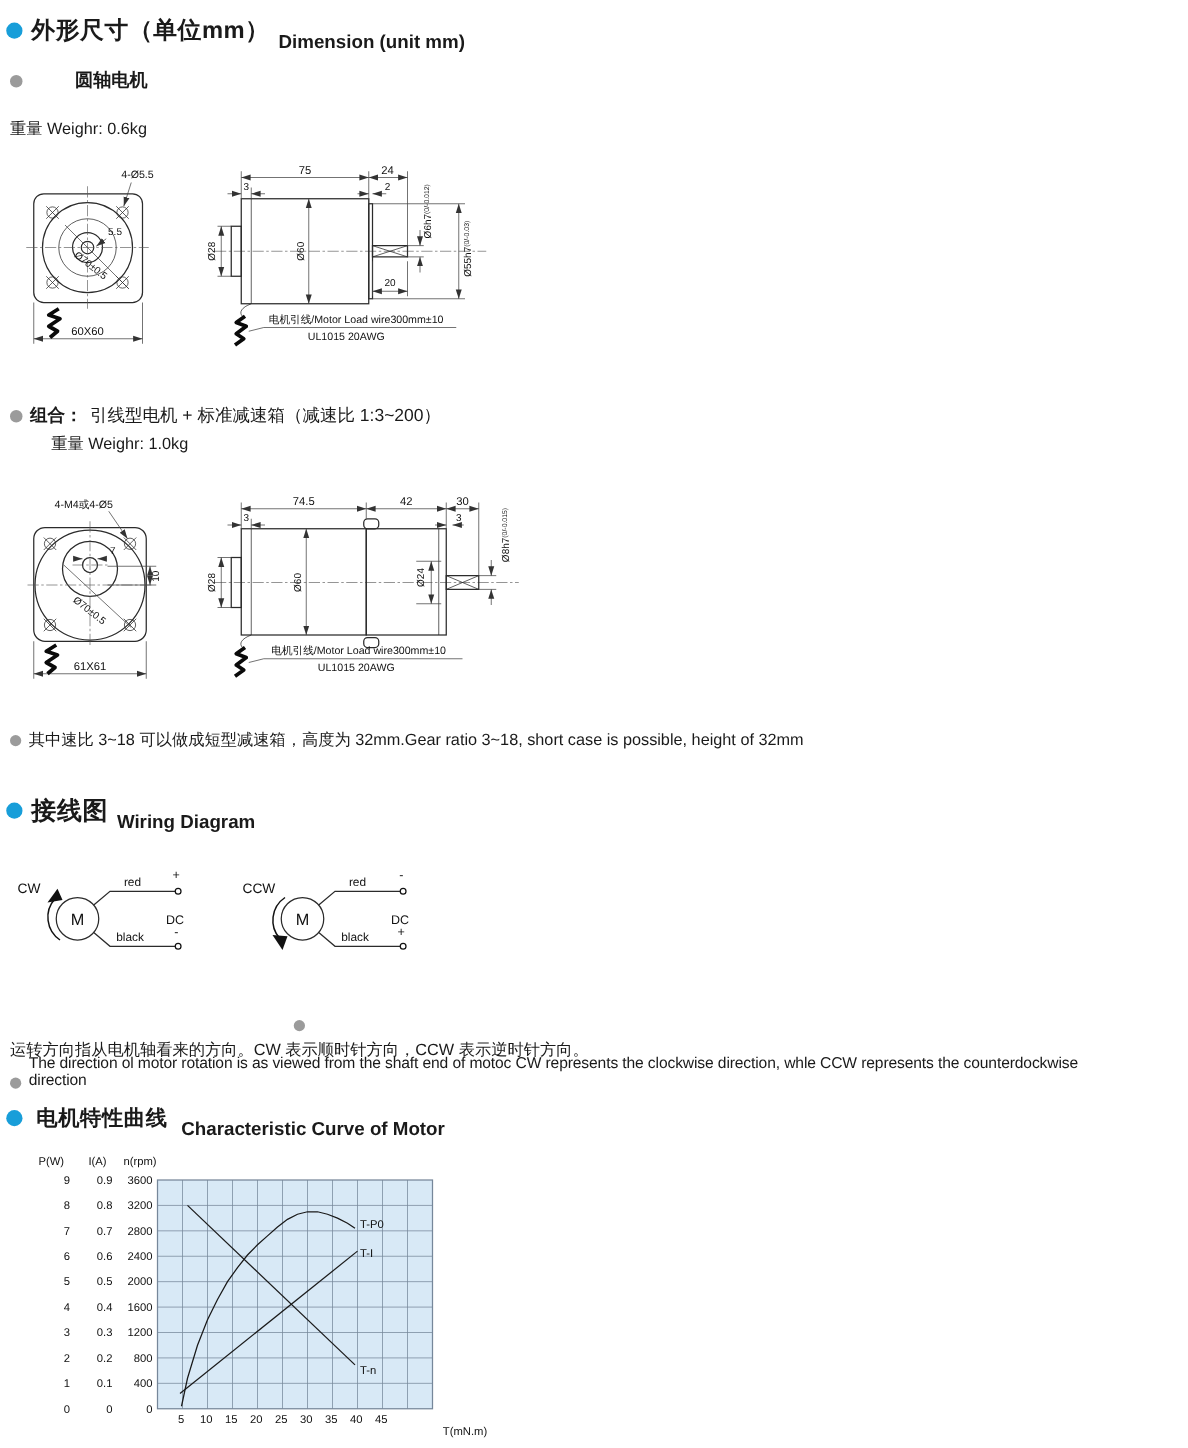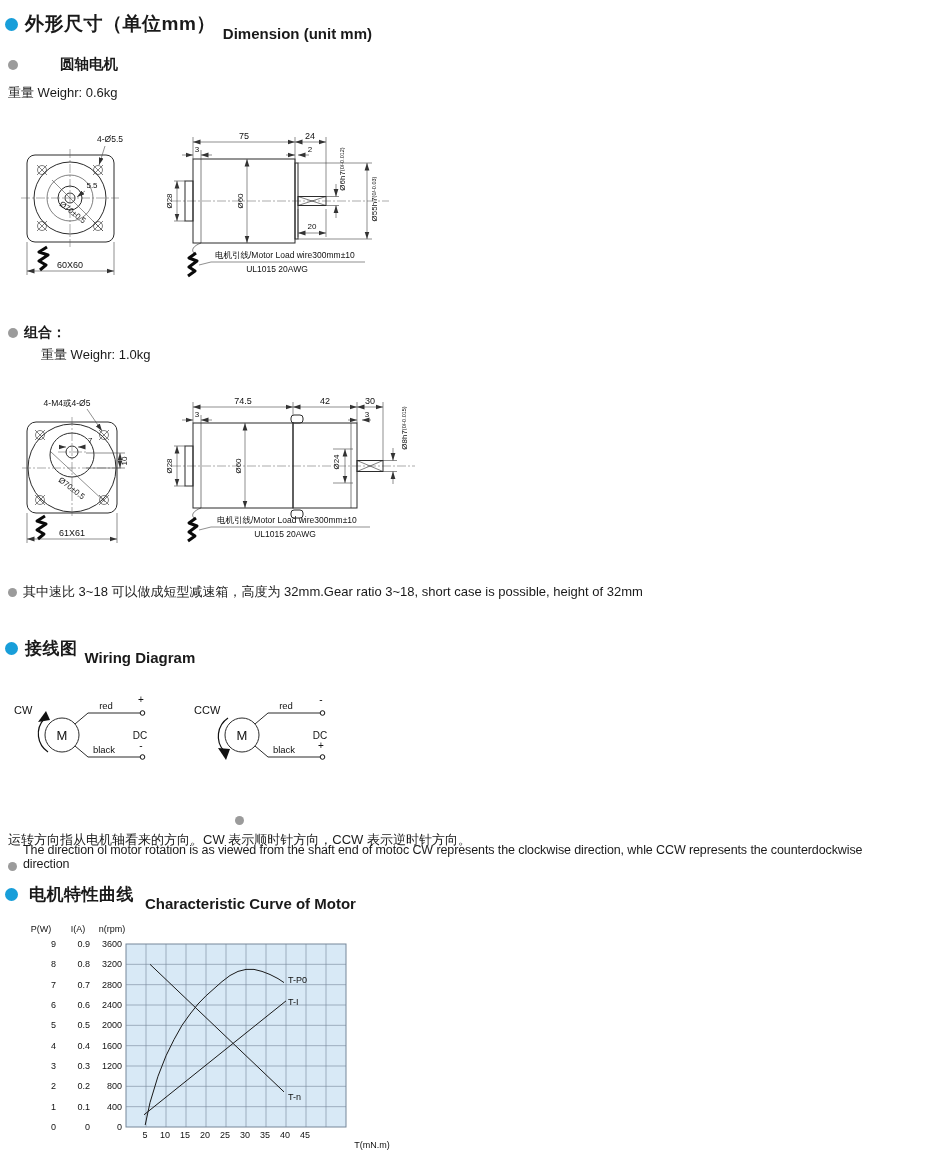--- a/index.html
+++ b/index.html
@@ -35,21 +35,21 @@
   <div class="abs h1" style="left:5px;top:6px;">
     <span class="bullet b-blue"></span>
     <span class="zh">外形尺寸（单位mm）</span>
     <span class="en">Dimension (unit mm)</span>
   </div>
 
   <div class="abs sub" style="left:8px;top:55px;gap:42px;">
     <span class="bullet b-gray"></span>
     <span>圆轴电机</span>
   </div>
-  <div class="abs plain" style="left:8px;top:84px;">重量 Weighr: 0.6kg</div>
+  <div class="abs plain" style="left:8px;top:94px;">重量 Weighr: 0.6kg</div>
 
   <svg class="abs" style="left:15px;top:125px;" width="390" height="165" viewBox="0 0 390 165">
     <defs>
       <marker id="ar1" markerWidth="8" markerHeight="6" refX="7.5" refY="3" orient="auto-start-reverse" markerUnits="userSpaceOnUse">
         <path d="M0,0.6 L7.5,3 L0,5.4 Z" fill="#333"></path>
       </marker>
     </defs>
 
     <g>
       <rect x="12" y="30" width="87" height="87" rx="8" class="out"></rect>
@@ -151,20 +151,21 @@
         <line x1="196" y1="137" x2="350" y2="137" class="dim"></line>
         <text x="200" y="133" class="t85">电机引线/Motor Load wire300mm±10</text>
         <text x="262" y="147" text-anchor="middle" class="t85">UL1015 20AWG</text>
       </g>
     </g>
   </svg>
 
   <div class="abs note" style="left:8px;top:324px;font-size:14px;">
     <span class="bullet b-gray"></span>
     <span style="font-weight:bold;">组合：</span>
+    <span>引线型电机 + 标准减速箱（减速比 1:3~200）</span>
   </div>
   <div class="abs plain" style="left:8px;top:346px;margin-left:33px;">重量 Weighr: 1.0kg</div>
 
   <svg class="abs" style="left:15px;top:390px;" width="430" height="165" viewBox="0 0 430 165">
     <defs>
       <marker id="ar2" markerWidth="8" markerHeight="6" refX="7.5" refY="3" orient="auto-start-reverse" markerUnits="userSpaceOnUse">
         <path d="M0,0.6 L7.5,3 L0,5.4 Z" fill="#333"></path>
       </marker>
     </defs>
 
@@ -281,21 +282,21 @@
     </g>
   </svg>
 
   <div class="abs note" style="left:8px;top:583px;align-items:center;">
     <span class="bullet b-gray-s"></span>
     <span>其中速比 3~18 可以做成短型减速箱，高度为 32mm.Gear ratio 3~18, short case is possible, height of 32mm</span>
   </div>
 
   <div class="abs h1" style="left:5px;top:630px;">
     <span class="bullet b-blue"></span>
-    <span class="zh" style="font-size:17px;">接线图</span>
+    <span class="zh" style="font-size:20px;">接线图</span>
     <span class="en">Wiring Diagram</span>
   </div>
 
   <svg class="abs" style="left:0px;top:688px;" width="380" height="100" viewBox="0 0 380 100">
 
     <g>
       <text x="14" y="26" font-size="11">CW</text>
       <circle cx="62" cy="47" r="17" class="out"></circle>
       <text x="62" y="52" font-size="13" text-anchor="middle">M</text>
       <path d="M48,64 A22,22 0 0 1 44,31" fill="none" stroke="#111" stroke-width="1.2"></path>

